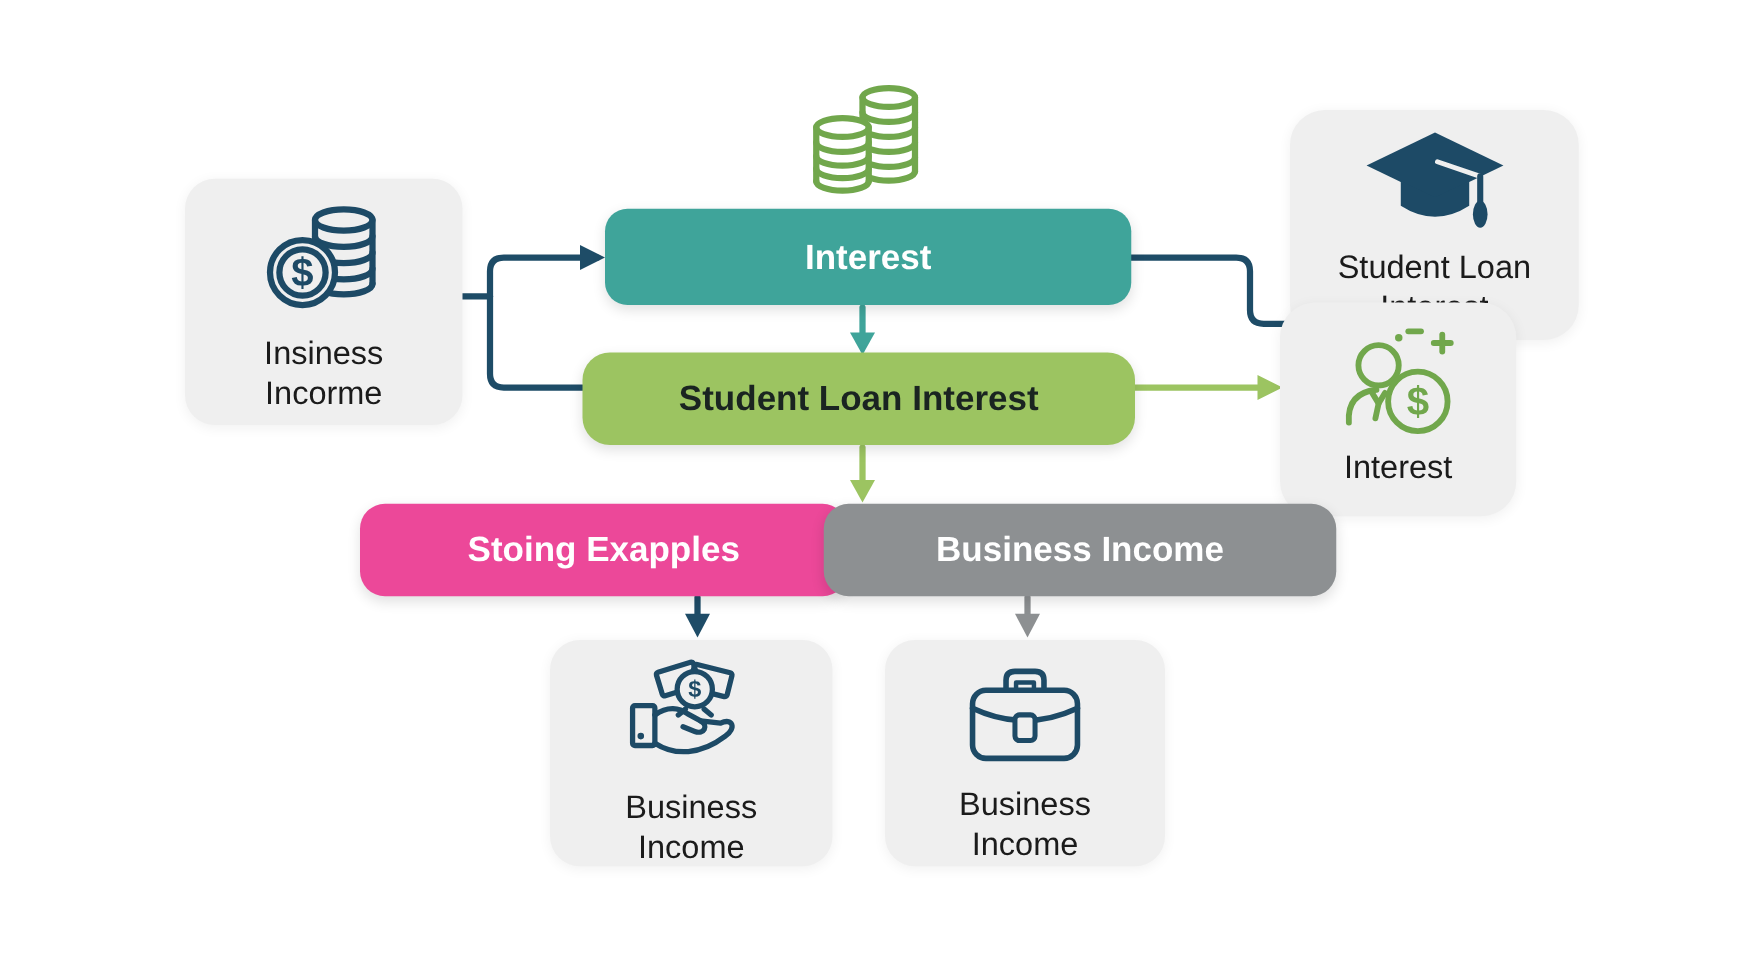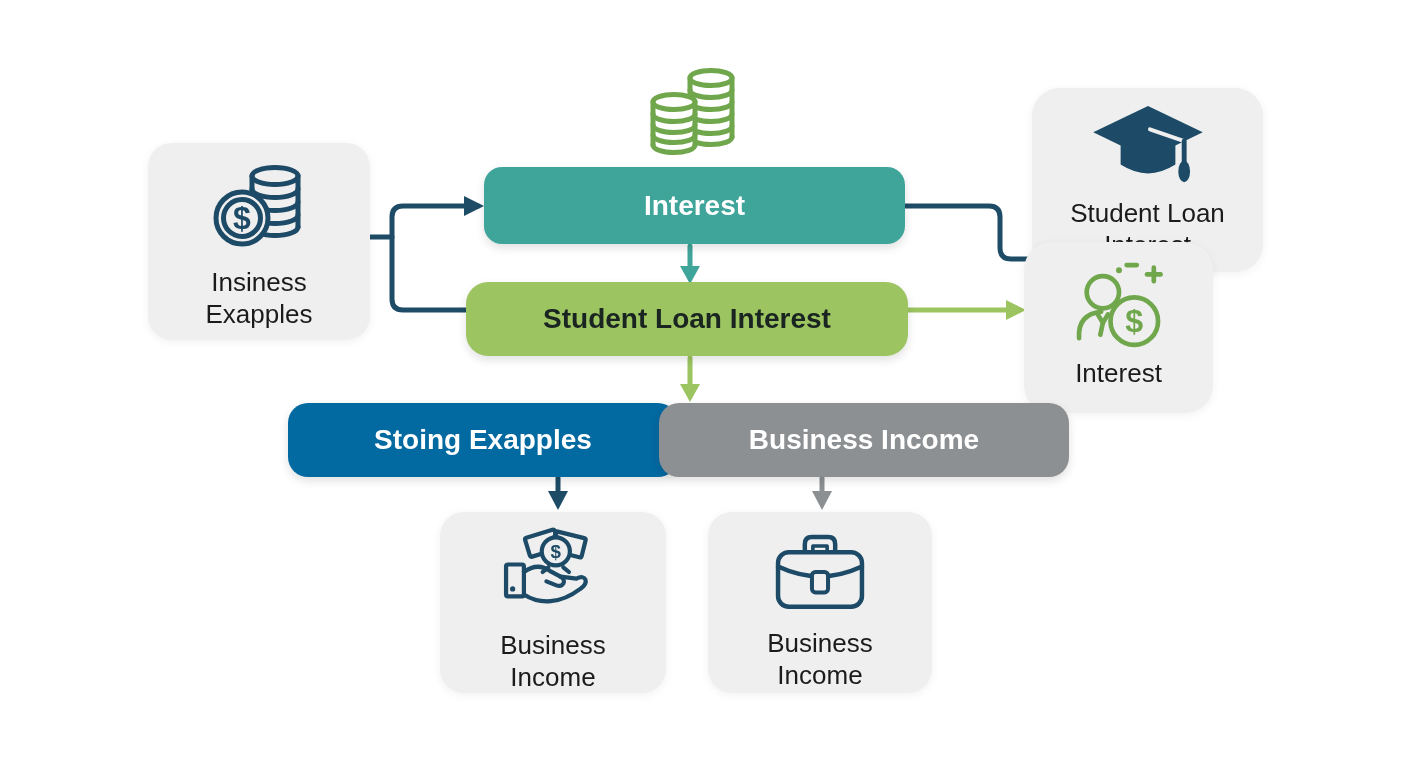--- a/index.html
+++ b/index.html
@@ -53,21 +53,21 @@
   #sli-pill         { left: 466px; top: 282px; width: 442px; height: 74px; background: #9CC461; border-radius: 22px; color: #1A2421; }
 
   #card-a           { left: 1032px; top: 88px;  width: 231px; height: 184px; border-radius: 28px; }
   #card-a .icon       { margin-top: 14px; }
   #card-a .card-label { margin-top: 8px; width: 210px; }
 
   #card-b           { left: 1024px; top: 242px; width: 189px; height: 171px; border-radius: 28px; }
   #card-b .icon       { margin-top: 18px; }
   #card-b .card-label { margin-top: 8px; width: 170px; }
 
-  #strong-pill      { left: 288px; top: 403px; width: 390px; height: 74px; background: #0369a1; border-radius: 20px; }
+  #strong-pill      { left: 288px; top: 403px; width: 390px; height: 74px; background: #ec4899; border-radius: 20px; }
   #gray-pill        { left: 659px; top: 403px; width: 410px; height: 74px; background: #8D9092; border-radius: 20px; }
 
   #card-hand        { left: 440px; top: 512px; width: 226px; height: 181px; border-radius: 24px; }
   #card-hand .icon        { margin-top: 14px; }
   #card-hand .card-label  { margin-top: 12px; width: 150px; }
 
   #card-briefcase   { left: 708px; top: 512px; width: 224px; height: 181px; border-radius: 24px; }
   #card-briefcase .icon       { margin-top: 16px; }
   #card-briefcase .card-label { margin-top: 14px; width: 150px; }
 </style>
@@ -134,21 +134,21 @@
           <path d="M41 30 A23 8.5 0 0 0 87 30"></path>
           <path d="M41 43 A23 8.5 0 0 0 87 43"></path>
           <path d="M41 56 A23 8.5 0 0 0 87 56"></path>
           <path d="M41 68 A23 8.5 0 0 0 87 68"></path>
           <circle cx="31" cy="59" r="26" fill="#EFEFEF"></circle>
           <circle cx="31" cy="59" r="18.5"></circle>
         </g>
         <text x="31" y="70" text-anchor="middle" font-size="32" font-weight="bold" fill="#1D4A66" font-family="'Liberation Sans',sans-serif">$</text>
       </svg>
     </span>
-    <div class="card-label">Insiness Exapples</div>
+    <div class="card-label">Insiness Incorme</div>
   </div>
 
   <div class="node pill" id="interest-pill">
     <span>Interest</span>
   </div>
 
   <div class="node pill" id="sli-pill">
     <span>Student Loan Interest</span>
   </div>
 

